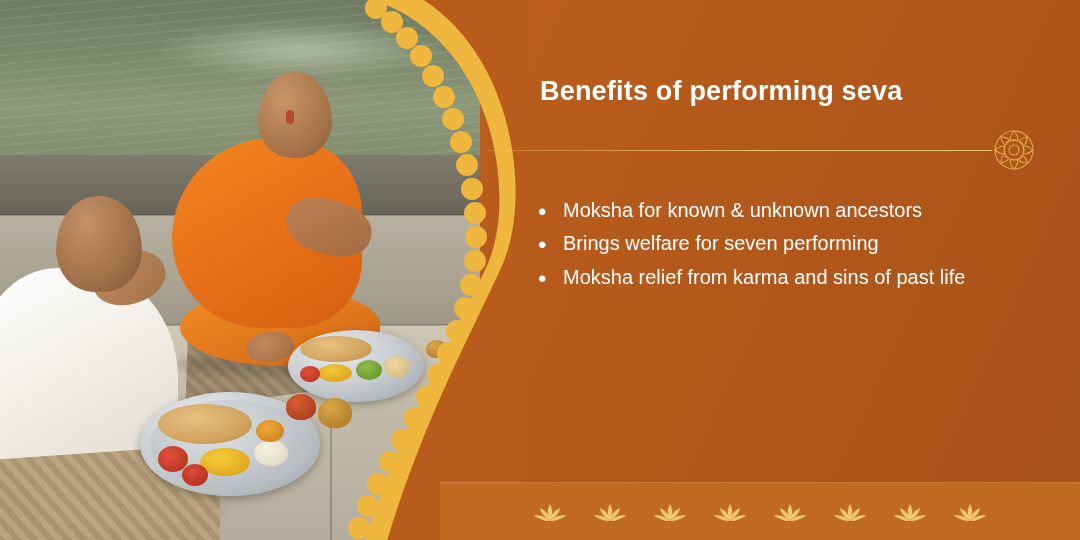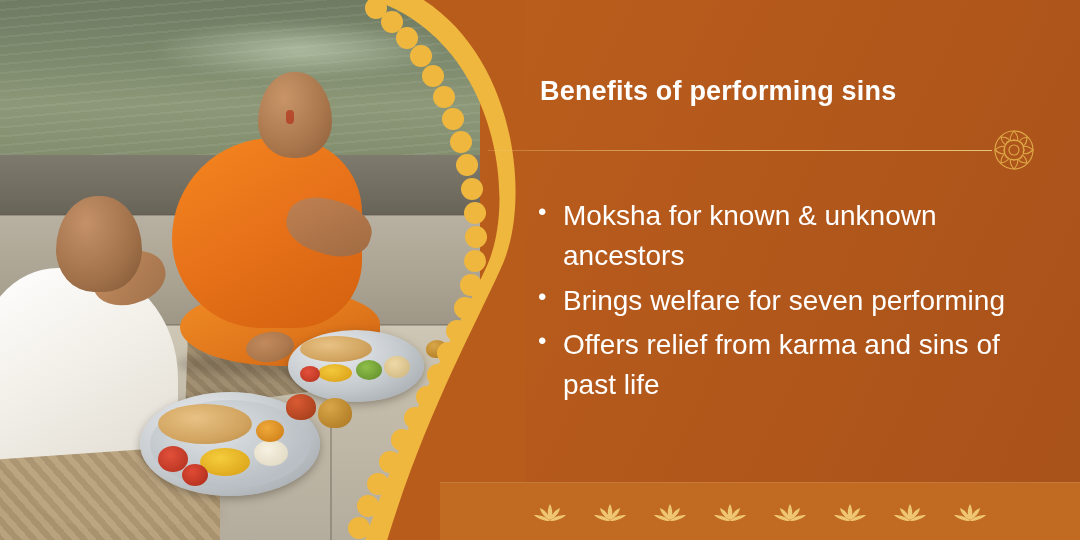--- a/index.html
+++ b/index.html
@@ -261,21 +261,21 @@
     position: absolute;
     left: 40px; top: 196px;
     width: 520px;
     margin: 0;
     padding: 0;
     list-style: none;
   }
   ul.bullets li {
     position: relative;
     color: #ffffff;
-    font-size: 28px;
+    font-size: 20px;
     line-height: 1.42;
     padding-left: 31px;
     margin-bottom: 5px;
   }
   ul.bullets li::before {
     content: "•";
     position: absolute;
     left: 6px;
     top: -1px;
     font-size: 24px;
@@ -407,21 +407,21 @@
 
         <path d="M 52,-14
                  C 168,34 190,196 156,268
                  C 126,334 76,424 38,554
                  L 200,554 L 200,-14 Z" fill="#b85c1c"></path>
       </g>
     </svg>
   </div>
 
   <div class="content">
-    <div class="title">Benefits of performing sins</div>
+    <div class="title">Benefits of performing seva</div>
     <div class="rule"></div>
 
     <div class="mandala">
       <svg width="56" height="56" viewBox="0 0 56 56" xmlns="http://www.w3.org/2000/svg">
         <g fill="none" stroke="#e8b84f" stroke-width="1.1">
           <circle cx="28" cy="28" r="5"></circle>
           <circle cx="28" cy="28" r="10"></circle>
           <circle cx="28" cy="28" r="19"></circle>
           <g>
             <path d="M28 9 C33 15 33 21 28 18 C23 21 23 15 28 9 Z"></path>
@@ -433,21 +433,21 @@
             <path d="M15 41 C15 34 19 30 20 35 C25 36 21 40 15 41 Z"></path>
             <path d="M15 15 C22 15 26 19 21 20 C20 25 16 21 15 15 Z"></path>
           </g>
         </g>
       </svg>
     </div>
 
     <ul class="bullets">
       <li>Moksha for known &amp; unknown ancestors</li>
       <li>Brings welfare for seven performing</li>
-      <li>Offers relief from karma and sins of past life</li>
+      <li>Moksha relief from karma and sins of past life</li>
     </ul>
   </div>
 
   <div class="bottom-band">
     <div class="lotus-row">
       <span class="lotus">
         <svg width="34" height="22" viewBox="0 0 34 22" xmlns="http://www.w3.org/2000/svg">
           <g fill="#f3cf7a">
             <path d="M17 3 C20 8 20 16 17 19 C14 16 14 8 17 3 Z"></path>
             <path d="M17 19 C13 17 8 13 7 7 C12 9 16 14 17 19 Z"></path>

